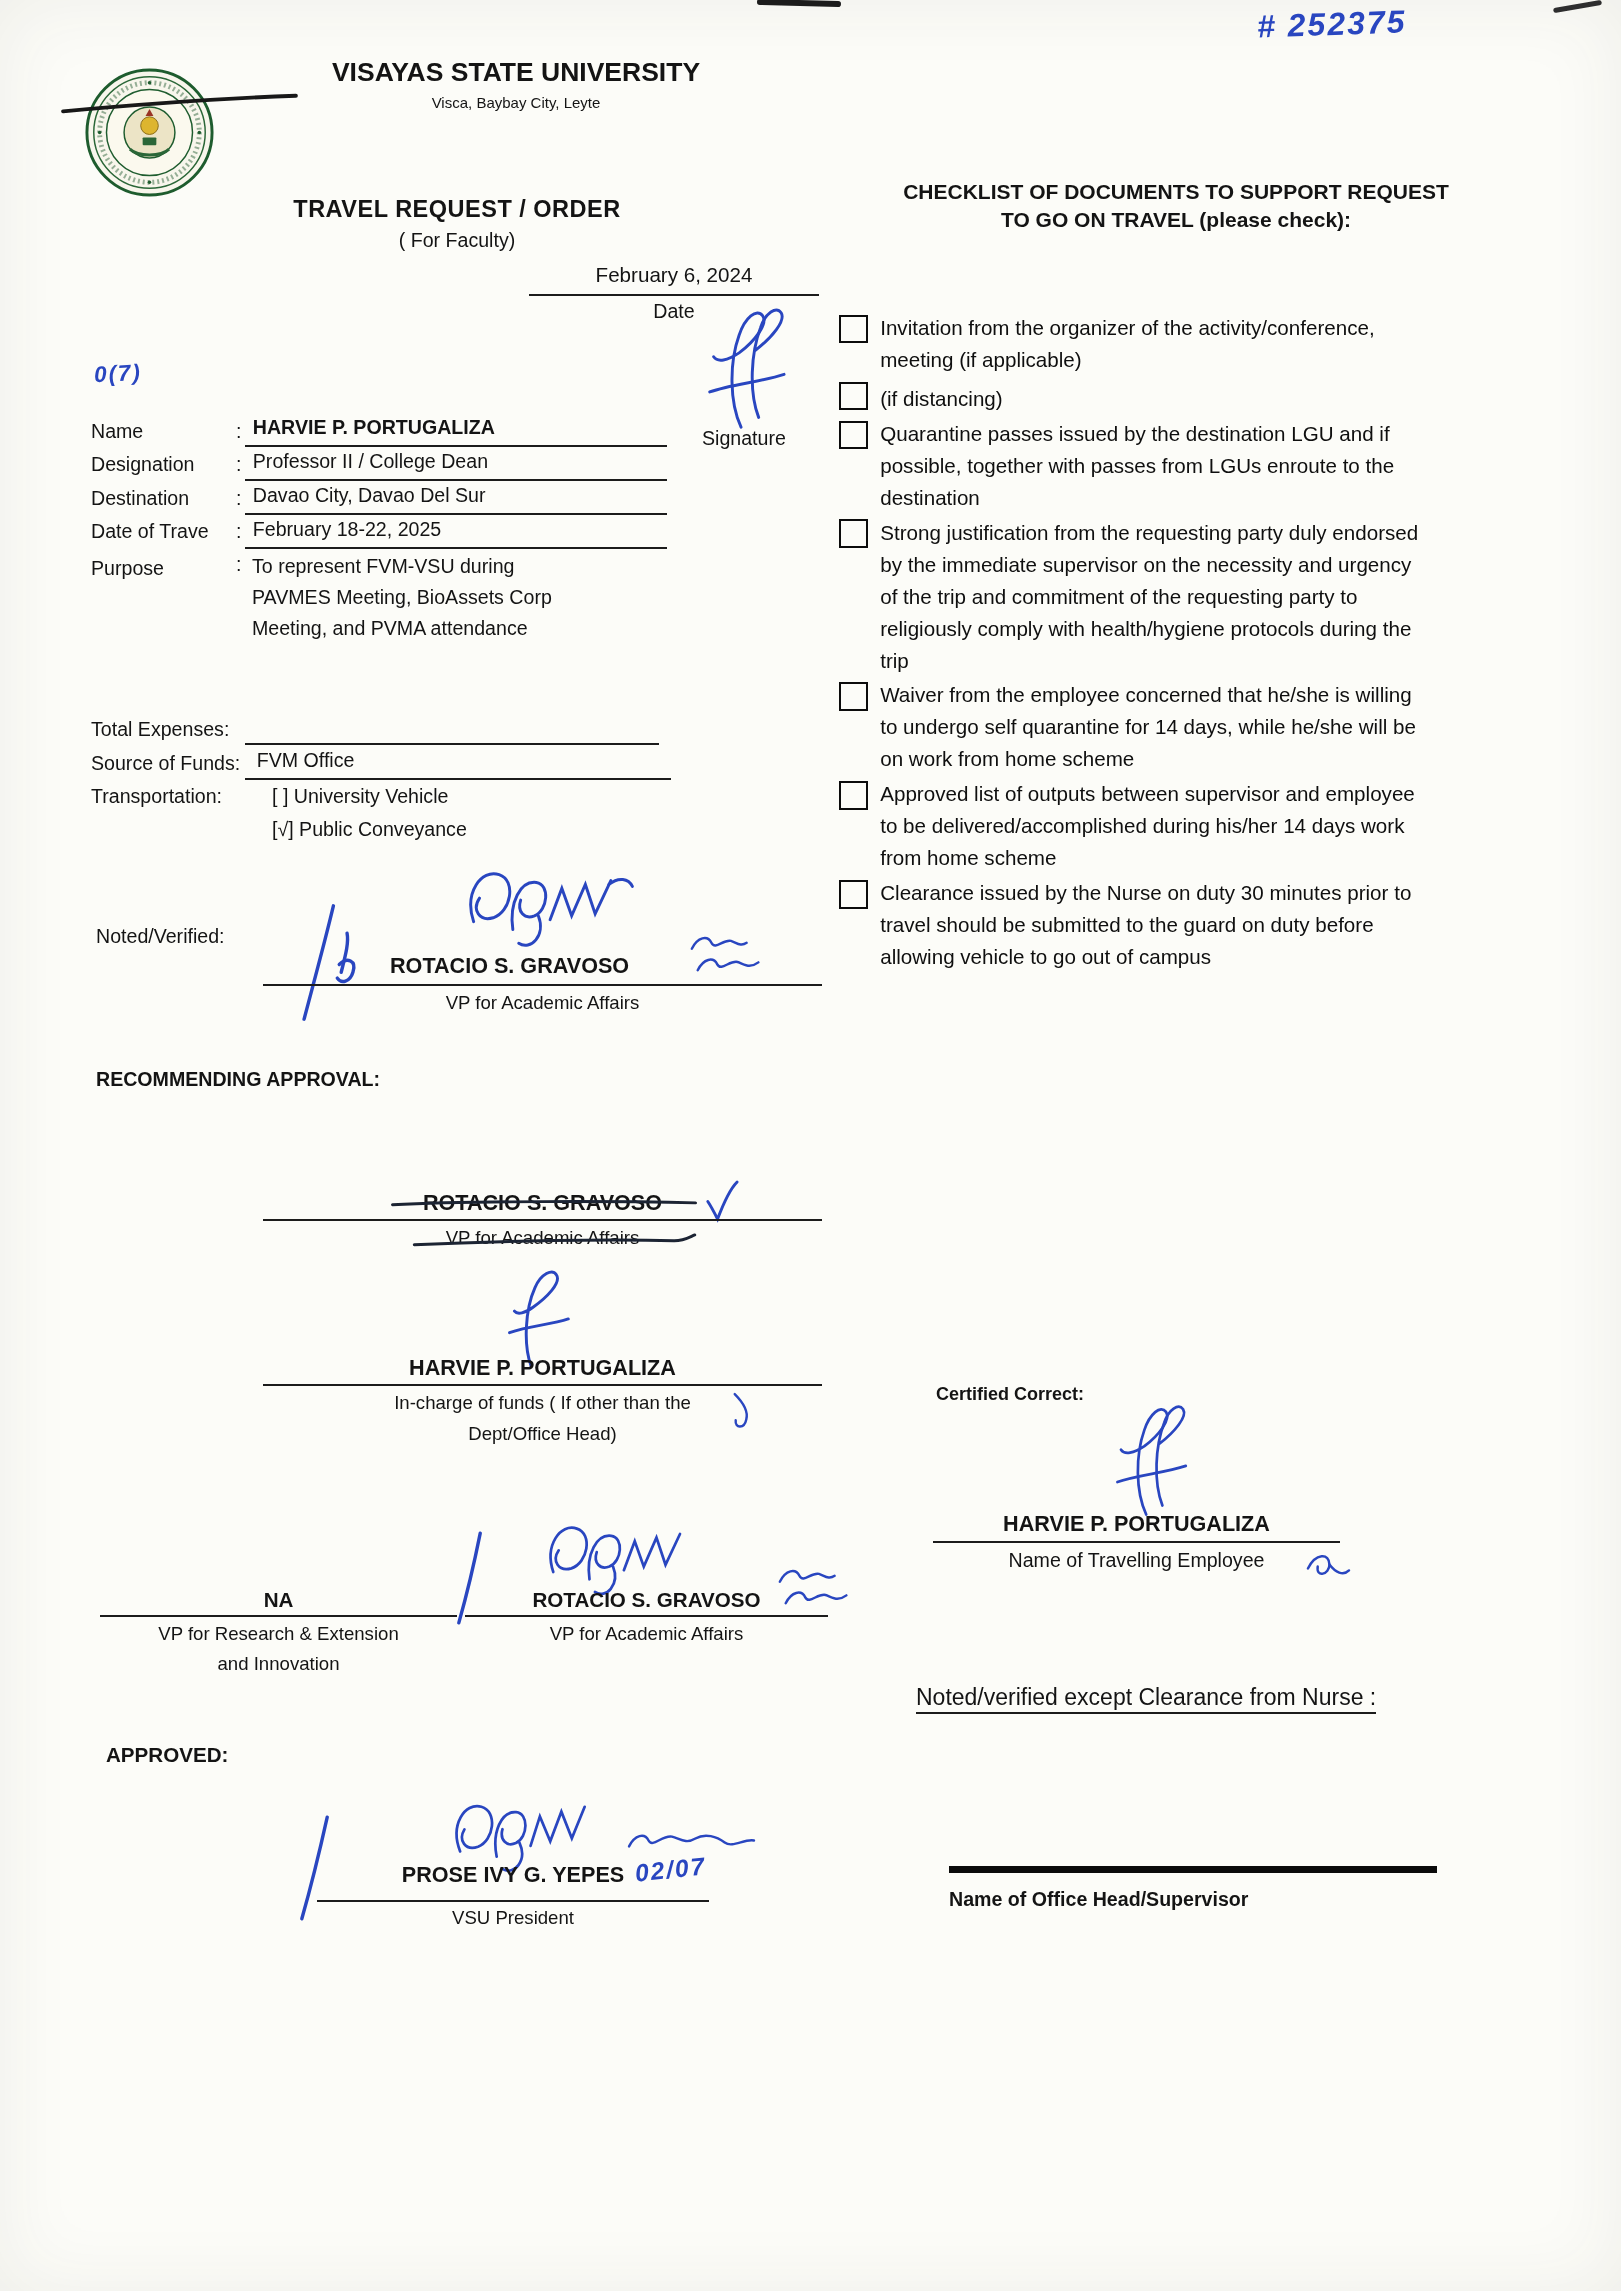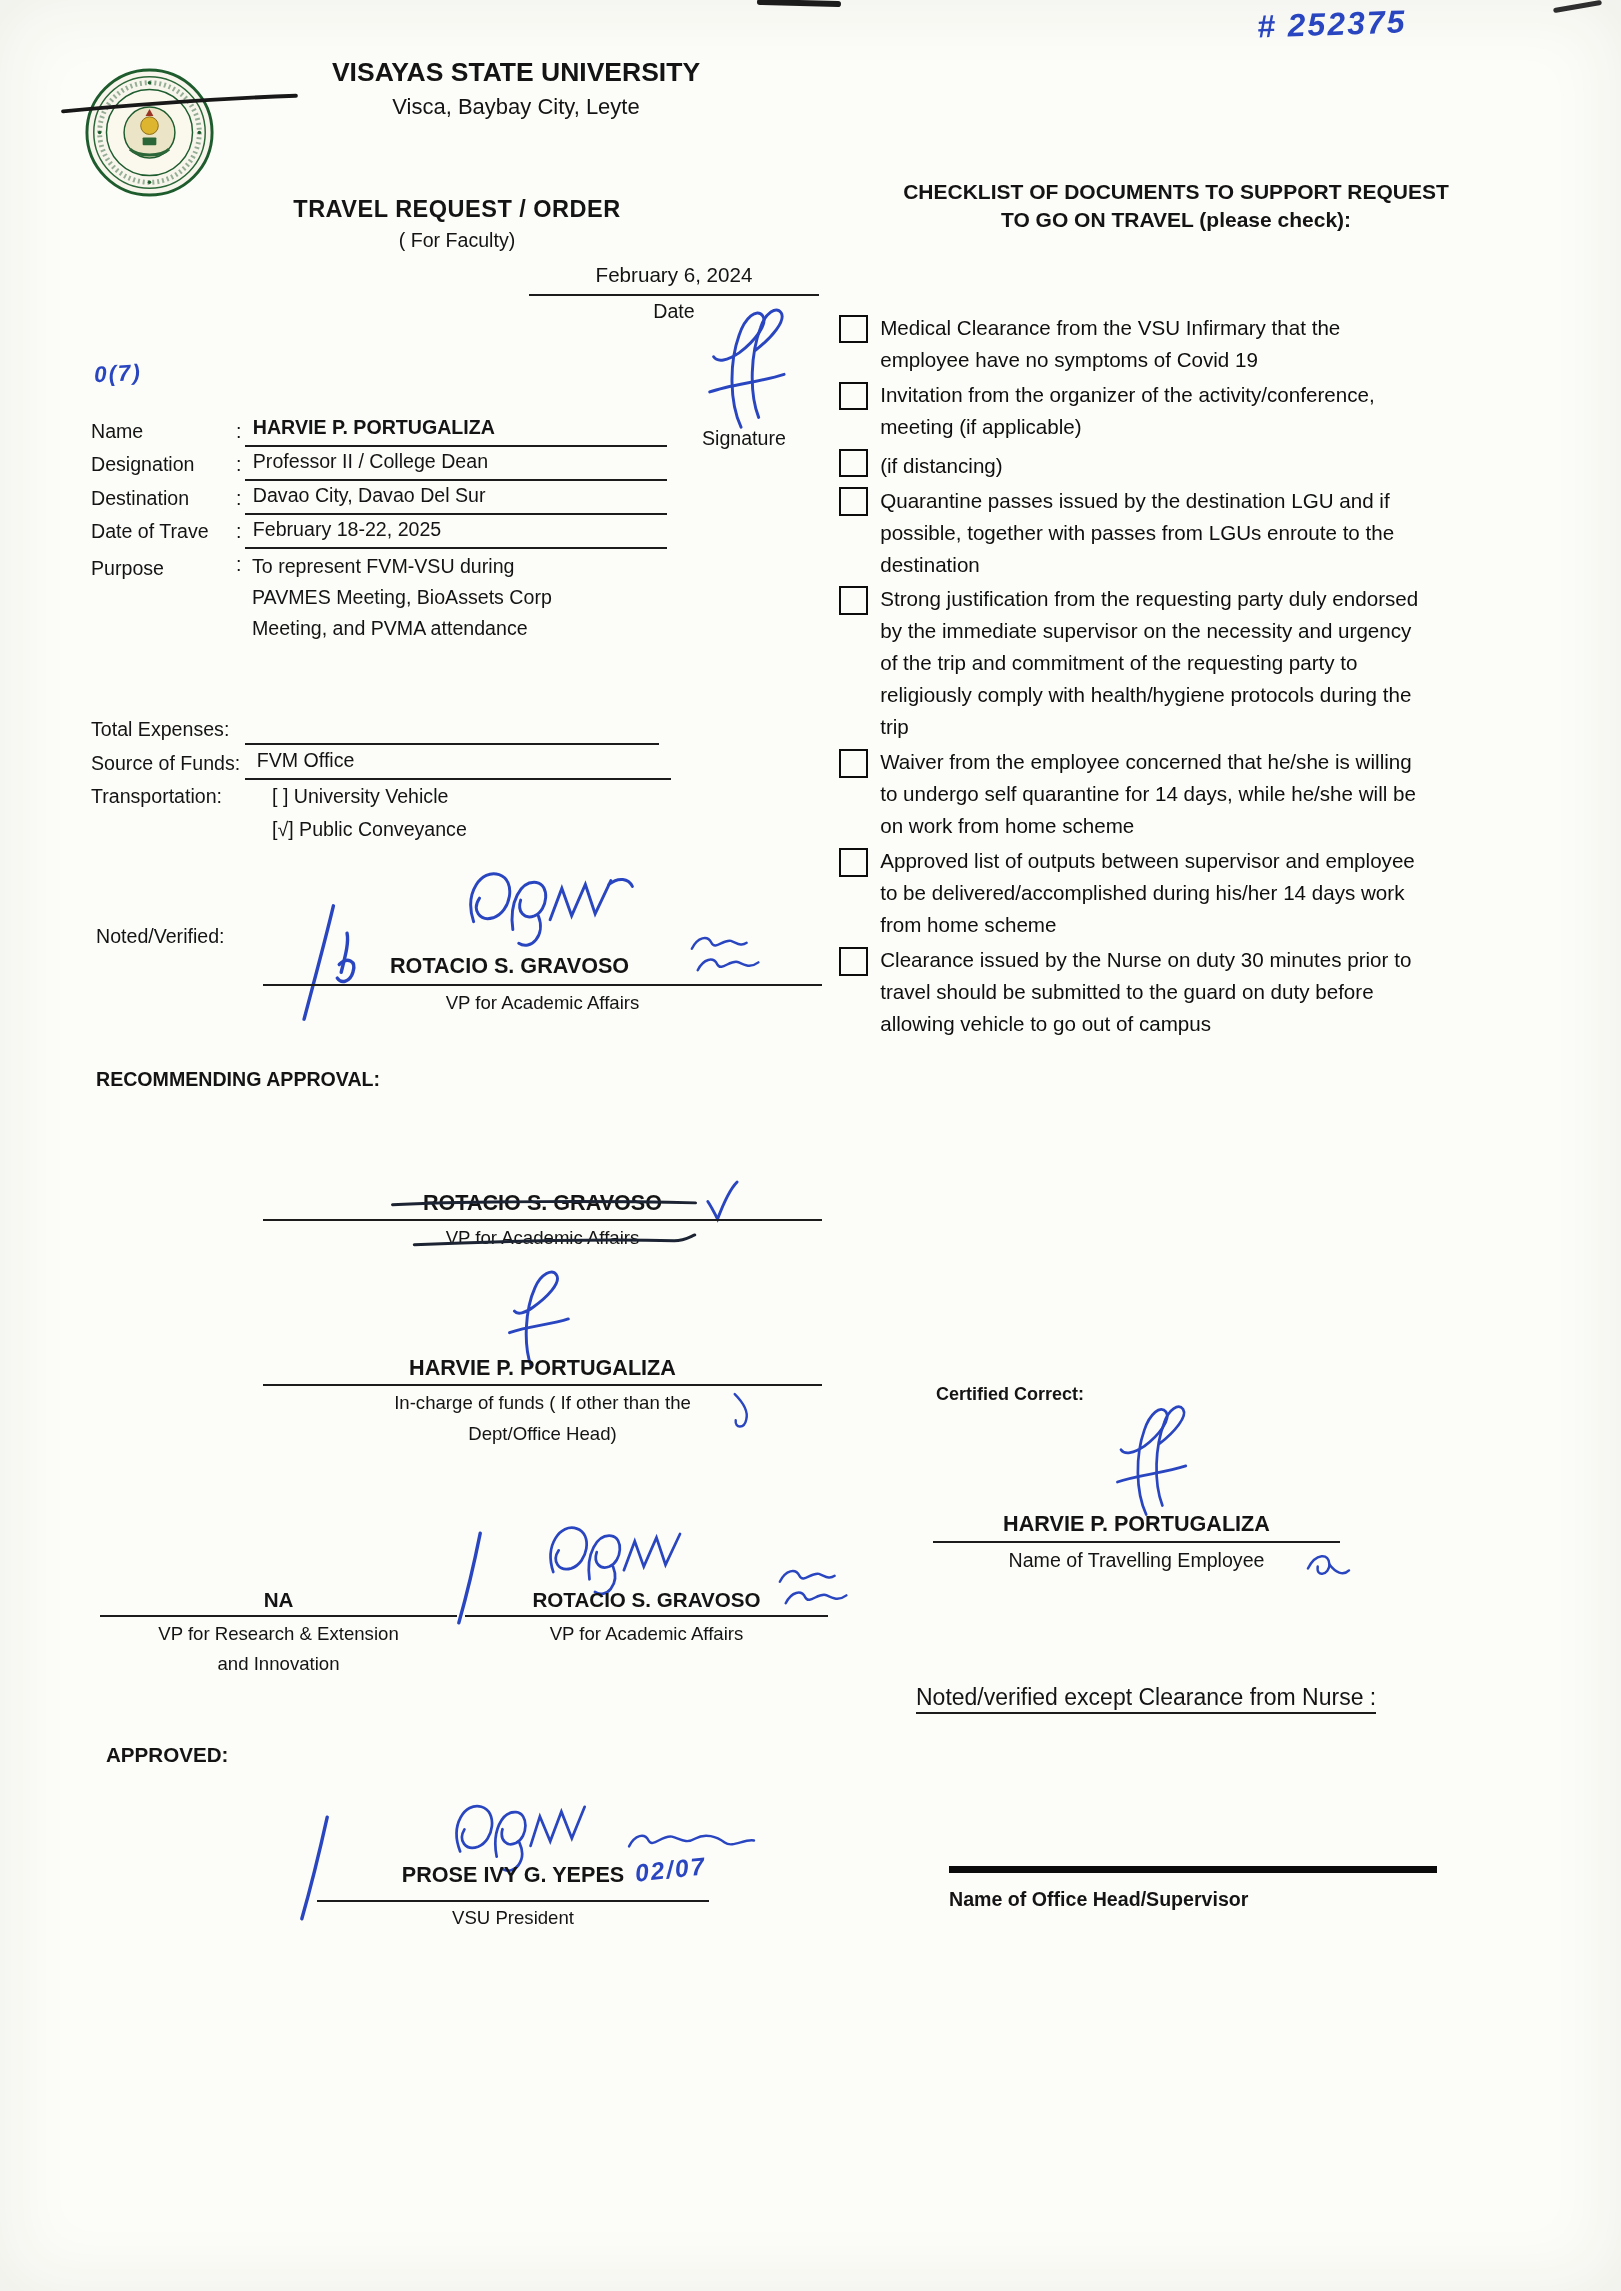--- a/index.html
+++ b/index.html
@@ -51,21 +51,21 @@
     </svg>
   </div>
 
   <div class="abs sig" style="left:57px;top:84px;">
     <svg width="245" height="45" viewBox="0 0 250 46">
       <path d="M6,28 C70,22 160,15 244,12" stroke="#181818" stroke-width="4" fill="none" stroke-linecap="round"></path>
     </svg>
   </div>
 
   <div class="abs ctr b" style="left:271px;top:57px;width:490px;font-size:26.5px;">VISAYAS STATE UNIVERSITY</div>
-  <div class="abs ctr" style="left:271px;top:94px;width:490px;font-size:22px;">Visca, Baybay City, Leyte</div>
+  <div class="abs ctr" style="left:271px;top:94px;width:490px;font-size:15px;">Visca, Baybay City, Leyte</div>
 
   <div class="abs ctr b" style="left:251px;top:196px;width:412px;font-size:23.5px;letter-spacing:0.5px;">TRAVEL REQUEST / ORDER</div>
   <div class="abs ctr" style="left:251px;top:229px;width:412px;font-size:19.6px;">( For Faculty)</div>
 
   <div class="abs ctr ulbox" style="left:529px;top:263px;width:290px;height:31px;font-size:20.6px;">February 6, 2024</div>
   <div class="abs ctr" style="left:529px;top:300px;width:290px;font-size:19.6px;">Date</div>
 
   <div class="abs ink hand" style="left:94px;top:361px;font-size:22.5px;transform:rotate(-3deg);">0(7)</div>
 
   <div class="abs lbl" style="left:91px;top:420px;">Name</div>
@@ -241,26 +241,20 @@
   </div>
   <div class="abs ink hand" style="left:635px;top:1856px;font-size:24.5px;transform:rotate(-6deg);">02/07</div>
   <div class="abs line" style="left:317px;top:1900px;width:392px;"></div>
   <div class="abs ctr" style="left:317px;top:1907px;width:392px;font-size:18.6px;">VSU President</div>
 
   <div class="abs ctr b" style="left:833px;top:180px;width:686px;font-size:21px;">CHECKLIST OF DOCUMENTS TO SUPPORT REQUEST</div>
   <div class="abs ctr b" style="left:833px;top:208px;width:686px;font-size:21px;">TO GO ON TRAVEL (please check):</div>
 
   <div class="abs" style="left:839px;top:312px;width:686px;">
 
-    <div class="chk-item">
-      <span class="chk-box"></span>
-      <div class="chk-col">
-          <div class="chk-text">Medical Clearance from the VSU Infirmary that the employee have no symptoms of Covid 19</div>
-        </div>
-    </div>
 
     <div class="chk-item">
       <span class="chk-box"></span>
       <div class="chk-col">
           <div class="chk-text">Invitation from the organizer of the activity/conference, meeting (if applicable)</div>
         </div>
     </div>
 
     <div class="chk-item">
       <span class="chk-box"></span>

